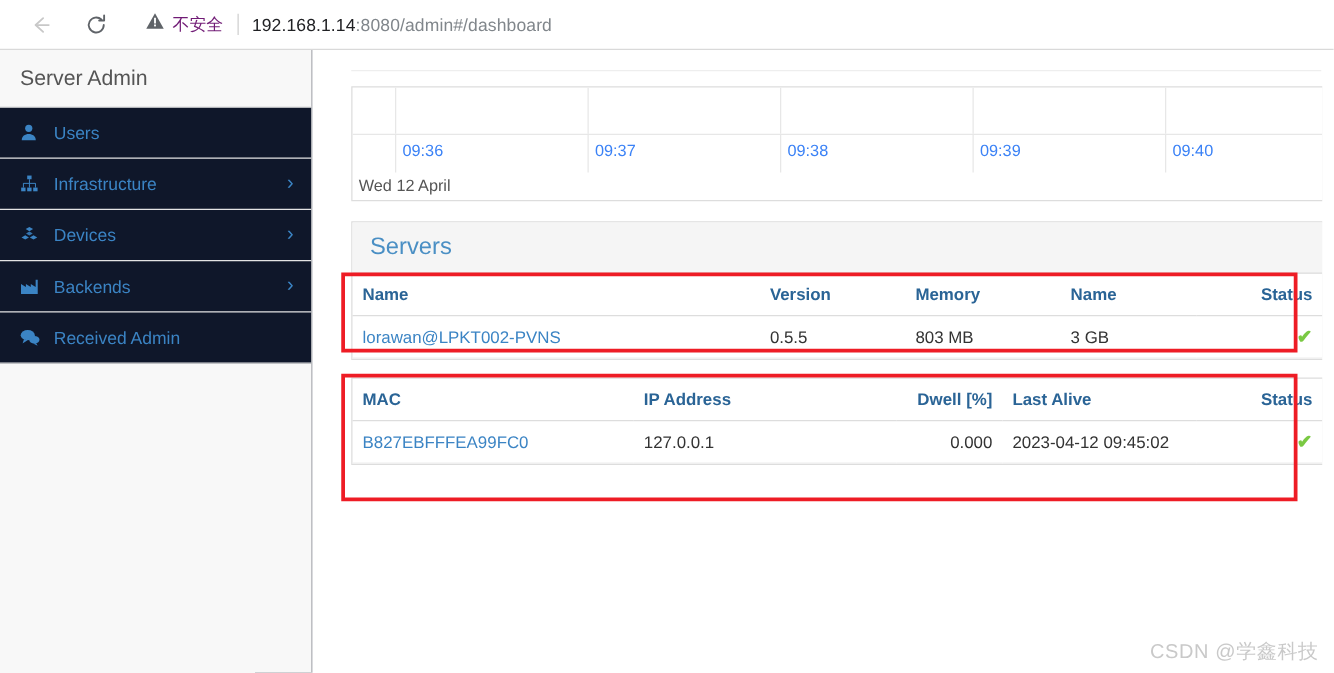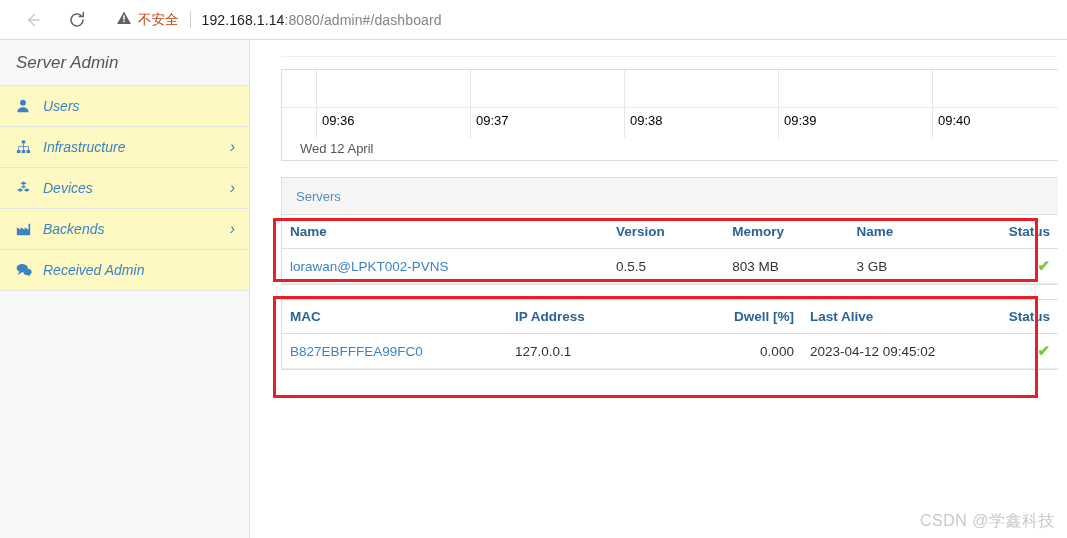--- a/index.html
+++ b/index.html
@@ -39,21 +39,21 @@
     padding: 0 10px;
     min-width: 0;
   }
   .security-chip {
     display: flex; align-items: center;
     flex: 0 0 auto;
   }
   .warn-icon { margin-right: 6px; display: block; }
   .security-text {
     font-size: 13.5px;
-    color: #c2410c;
+    color: #701a75;
     white-space: nowrap;
   }
   .omni-sep {
     width: 1px; height: 17px;
     background: #cfcfcf;
     margin: 0 11px;
     flex: 0 0 auto;
   }
   .url-text {
     font-size: 14px;
@@ -63,25 +63,24 @@
   }
   .url-text .dim { color: #80868b; }
 
   
   .app { display: flex; height: 498px; }
 
   
   .sidebar {
     width: 250px;
     flex: 0 0 250px;
-    background: #fef9c3;
+    background: #0f172a;
     border-right: 1px solid #e0e0e0;
     display: flex;
     flex-direction: column;
-    font-style: italic;
   }
   .brand {
     height: 46px;
     display: flex; align-items: center;
     padding: 0 16px;
     font-size: 17px;
     color: #555;
     background: #f8f8f8;
     border-bottom: 1px solid #e4e4e4;
   }
@@ -155,51 +154,51 @@
     background: #e7e7e7;
   }
   .axis-row {
     position: relative;
     height: 30px;
   }
   .axis-tick {
     position: absolute;
     top: 5px;
     font-size: 13px;
-    color: #000000;
+    color: #3b82f6;
     padding-left: 6px;
   }
   .axis-tick .tickline {
     position: absolute;
     left: 0; top: -5px;
     width: 1px; height: 30px;
     background: #e7e7e7;
   }
   .axis-date {
     position: absolute;
-    left: 18px;
+    left: 5px;
     bottom: 4px;
     font-size: 13px;
     color: #555;
   }
 
   
   .panel {
     border: 1px solid #dddddd;
     background: #ffffff;
     margin-bottom: 14px;
     position: relative;
   }
   .panel-heading {
     background: #f5f5f5;
     border-bottom: 1px solid #dddddd;
     padding: 9px 14px;
   }
   .panel-heading .panel-title {
-    font-size: 13px;
+    font-size: 19px;
     color: #4a8fc4;
     cursor: pointer;
   }
   table.data {
     width: 100%;
     border-collapse: collapse;
     table-layout: fixed;
   }
   table.data th {
     font-size: 13.5px;

